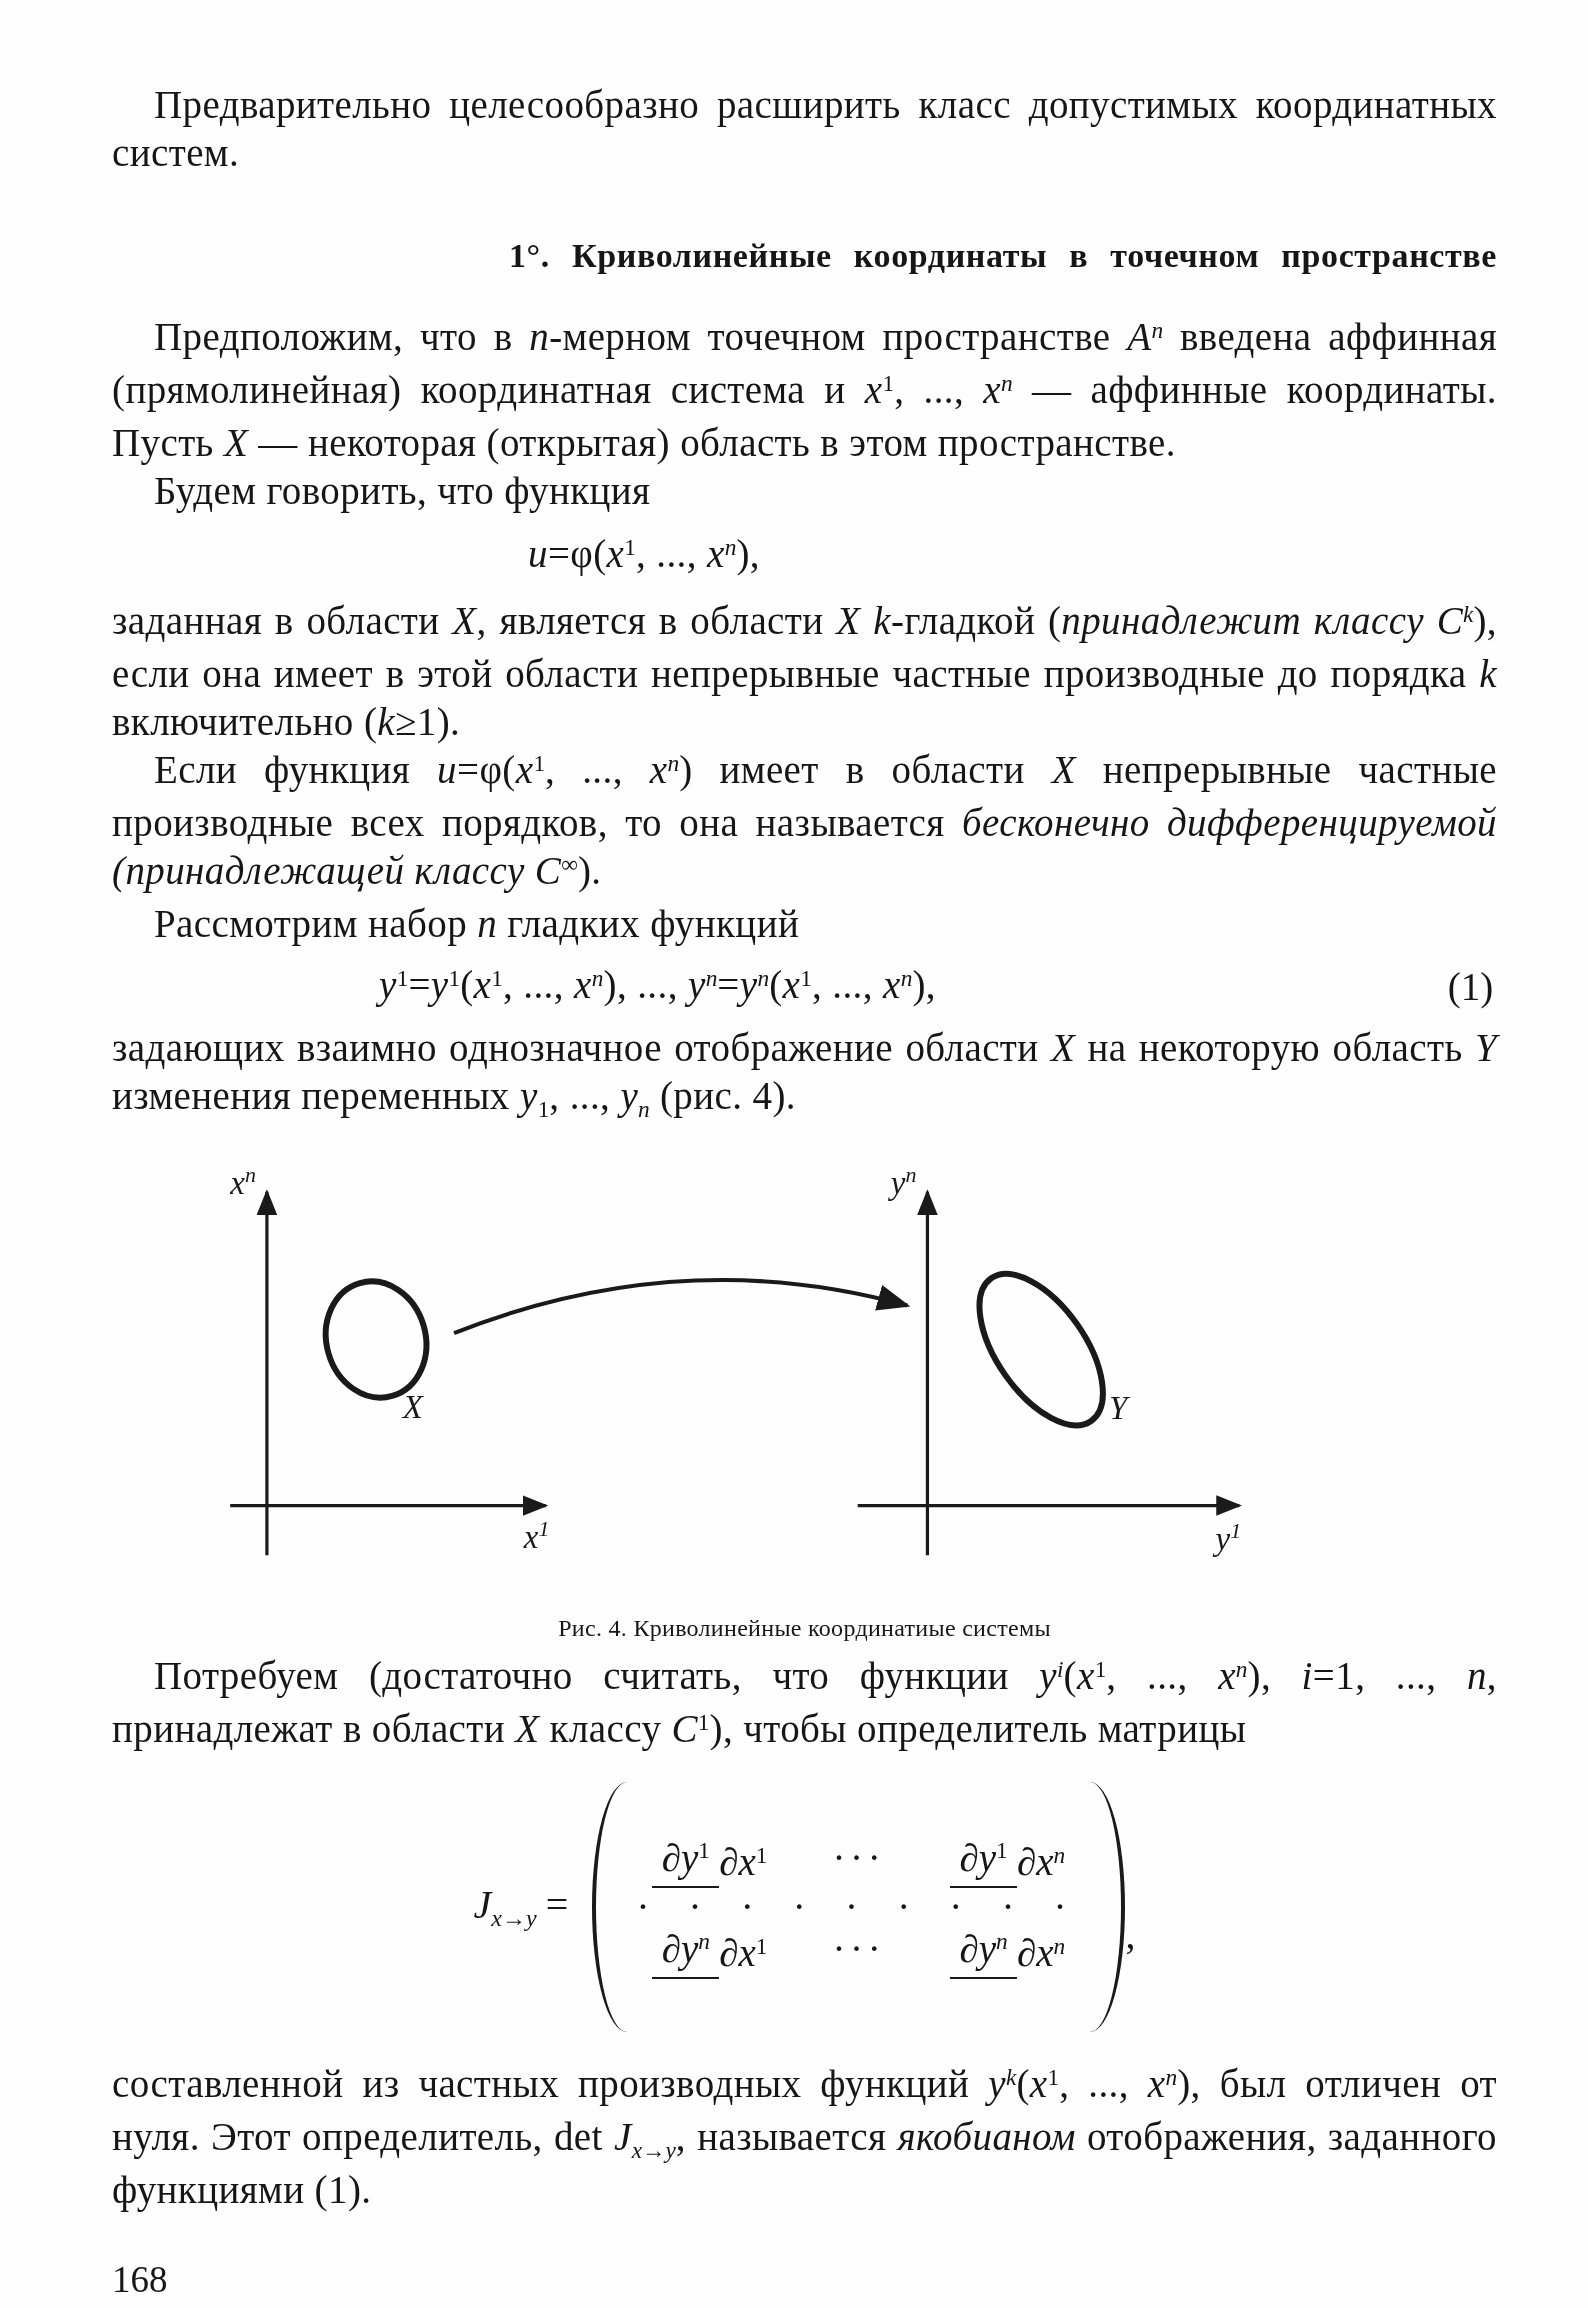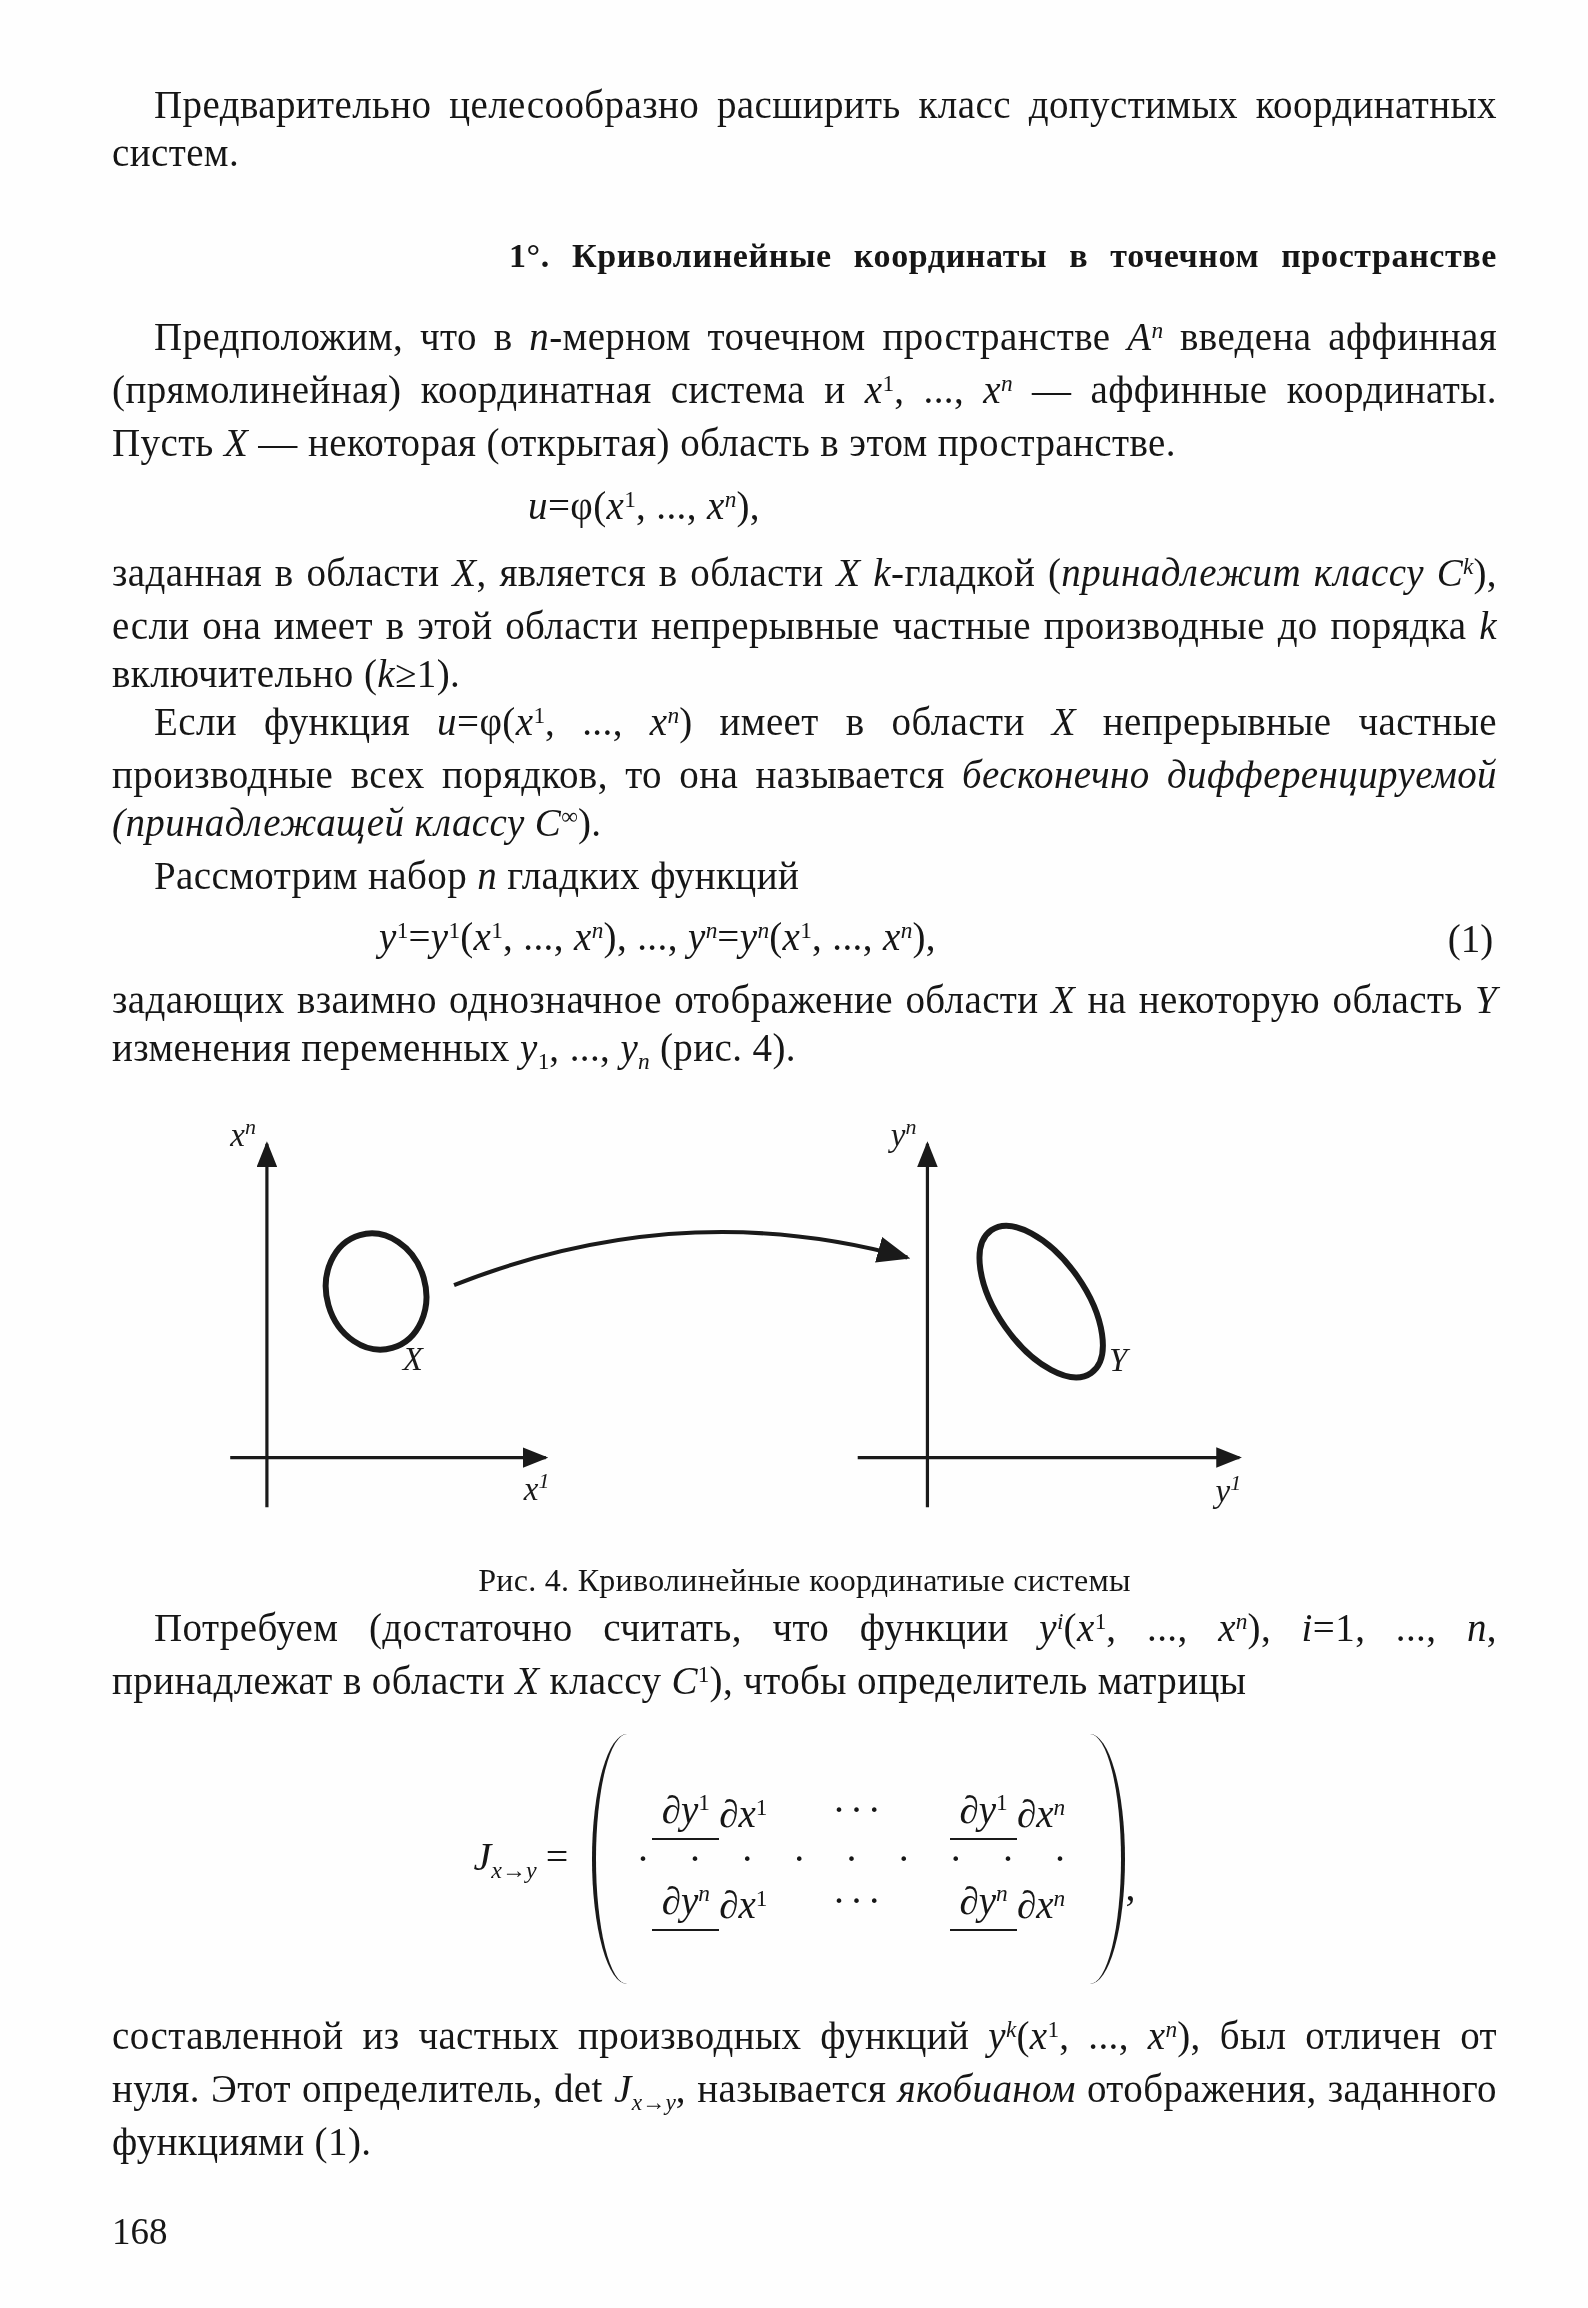--- a/index.html
+++ b/index.html
@@ -19,21 +19,21 @@
   .it{font-style:italic;}
   .sup{font-size:60%;position:relative;top:-.52em;letter-spacing:0;}
   .sub{font-size:60%;position:relative;top:.34em;letter-spacing:0;}
   .formula{ text-align:center;margin:14.7px 0;letter-spacing:0.4px;}
   .formula.shift-u{padding-right:321px;}
   .formula-wrap{position:relative;margin:13px 0 9.2px;}
   .formula.shift-eq1{padding-right:294px;margin:0;}
   .eqnum{position:absolute;right:3.7px;top:1.8px;}
   figure{margin:43px 0 0;padding:0;}
   .fig{display:block;}
-  .caption{display:block;text-align:center;font-size:32px;margin-top:14.7px;letter-spacing:0.3px;}
+  .caption{display:block;text-align:center;font-size:24px;margin-top:14.7px;letter-spacing:0.3px;}
   .axis{stroke:#1a1a1a;stroke-width:3.5;}
   .region{fill:none;stroke:#1a1a1a;stroke-width:6.5;}
   .maparrow{stroke:#1a1a1a;stroke-width:4.5;fill:none;}
   #ah path{fill:#1a1a1a;stroke:none;}
   .flabel{font-family:"Liberation Serif","DejaVu Serif",serif;font-style:italic;font-size:36px;fill:#1a1a1a;}
   .fsup{font-size:24px;}
   .matrixblock{display:flex;justify-content:center;align-items:center;margin:24px 0 27.5px;}
   .mlhs{font-size:40px;margin-right:9.2px;}
   .meq{margin:0 14.7px 0 9.2px;}
   .paren{width:31px;height:250px;flex:none;}
@@ -52,20 +52,21 @@
 <body>
 
 <div class="page">
   <div class="content">
 
     <p class="indent">Предварительно целесообразно расширить класс допустимых координатных систем.</p>
 
     <div class="heading">1°. Криволинейные координаты в точечном пространстве</div>
 
     <p class="indent"><span>Предположим, что в </span><span class="it">n</span><span>-мерном точечном пространстве </span><span class="it">A</span><span class="sup it">n</span><span> введена аффинная (прямолинейная) координатная система и </span><span class="it">x</span><span class="sup">1</span><span>, ..., </span><span class="it">x</span><span class="sup it">n</span><span> — аффинные координаты. Пусть </span><span class="it">X</span><span> — некоторая (открытая) область в этом пространстве.</span></p>
+    <p class="indent">Будем говорить, что функция</p>
 
     <div class="formula shift-u"><span class="it">u</span><span>=φ(</span><span class="it">x</span><span class="sup">1</span><span>, ..., </span><span class="it">x</span><span class="sup it">n</span><span>),</span></div>
 
     <p><span>заданная в области </span><span class="it">X</span><span>, является в области </span><span class="it">X k</span><span>-гладкой (</span><span class="it">принадлежит классу C</span><span class="sup it">k</span><span>), если она имеет в этой области непрерывные частные производные до порядка </span><span class="it">k</span><span> включительно (</span><span class="it">k</span><span>≥1).</span></p>
     <p class="indent"><span>Если функция </span><span class="it">u</span><span>=φ(</span><span class="it">x</span><span class="sup">1</span><span>, ..., </span><span class="it">x</span><span class="sup it">n</span><span>) имеет в области </span><span class="it">X</span><span> непрерывные частные производные всех порядков, то она называется </span><span class="it">бесконечно дифференцируемой (принадлежащей классу C</span><span class="sup">∞</span><span>).</span></p>
     <p class="indent"><span>Рассмотрим набор </span><span class="it">n</span><span> гладких функций</span></p>
 
     <div class="formula-wrap">
       <div class="formula shift-eq1"><span class="it">y</span><span class="sup">1</span><span>=</span><span class="it">y</span><span class="sup">1</span><span>(</span><span class="it">x</span><span class="sup">1</span><span>, ..., </span><span class="it">x</span><span class="sup it">n</span><span>), ..., </span><span class="it">y</span><span class="sup it">n</span><span>=</span><span class="it">y</span><span class="sup it">n</span><span>(</span><span class="it">x</span><span class="sup">1</span><span>, ..., </span><span class="it">x</span><span class="sup it">n</span><span>),</span></div>
       <span class="eqnum">(1)</span>

